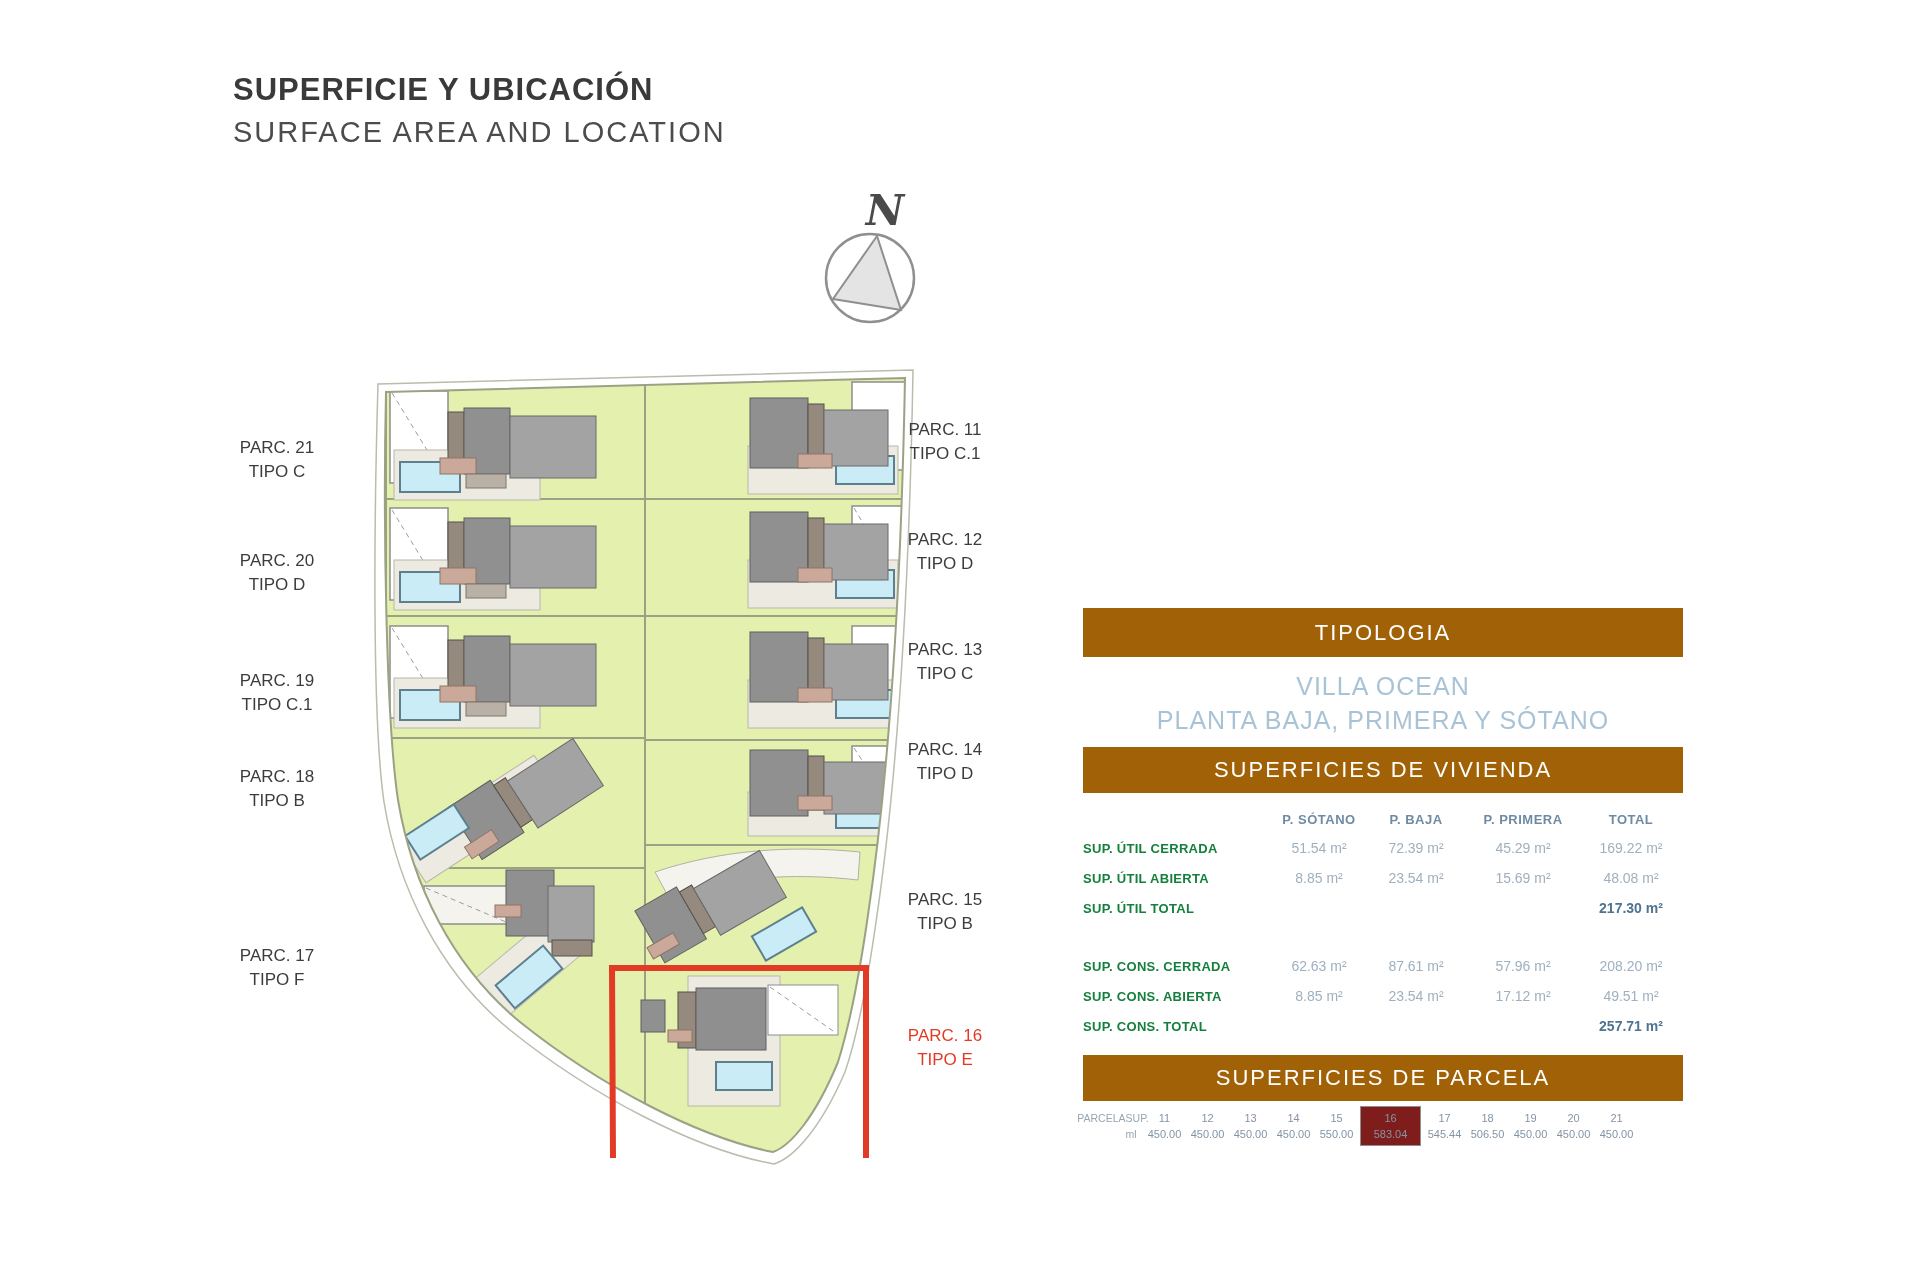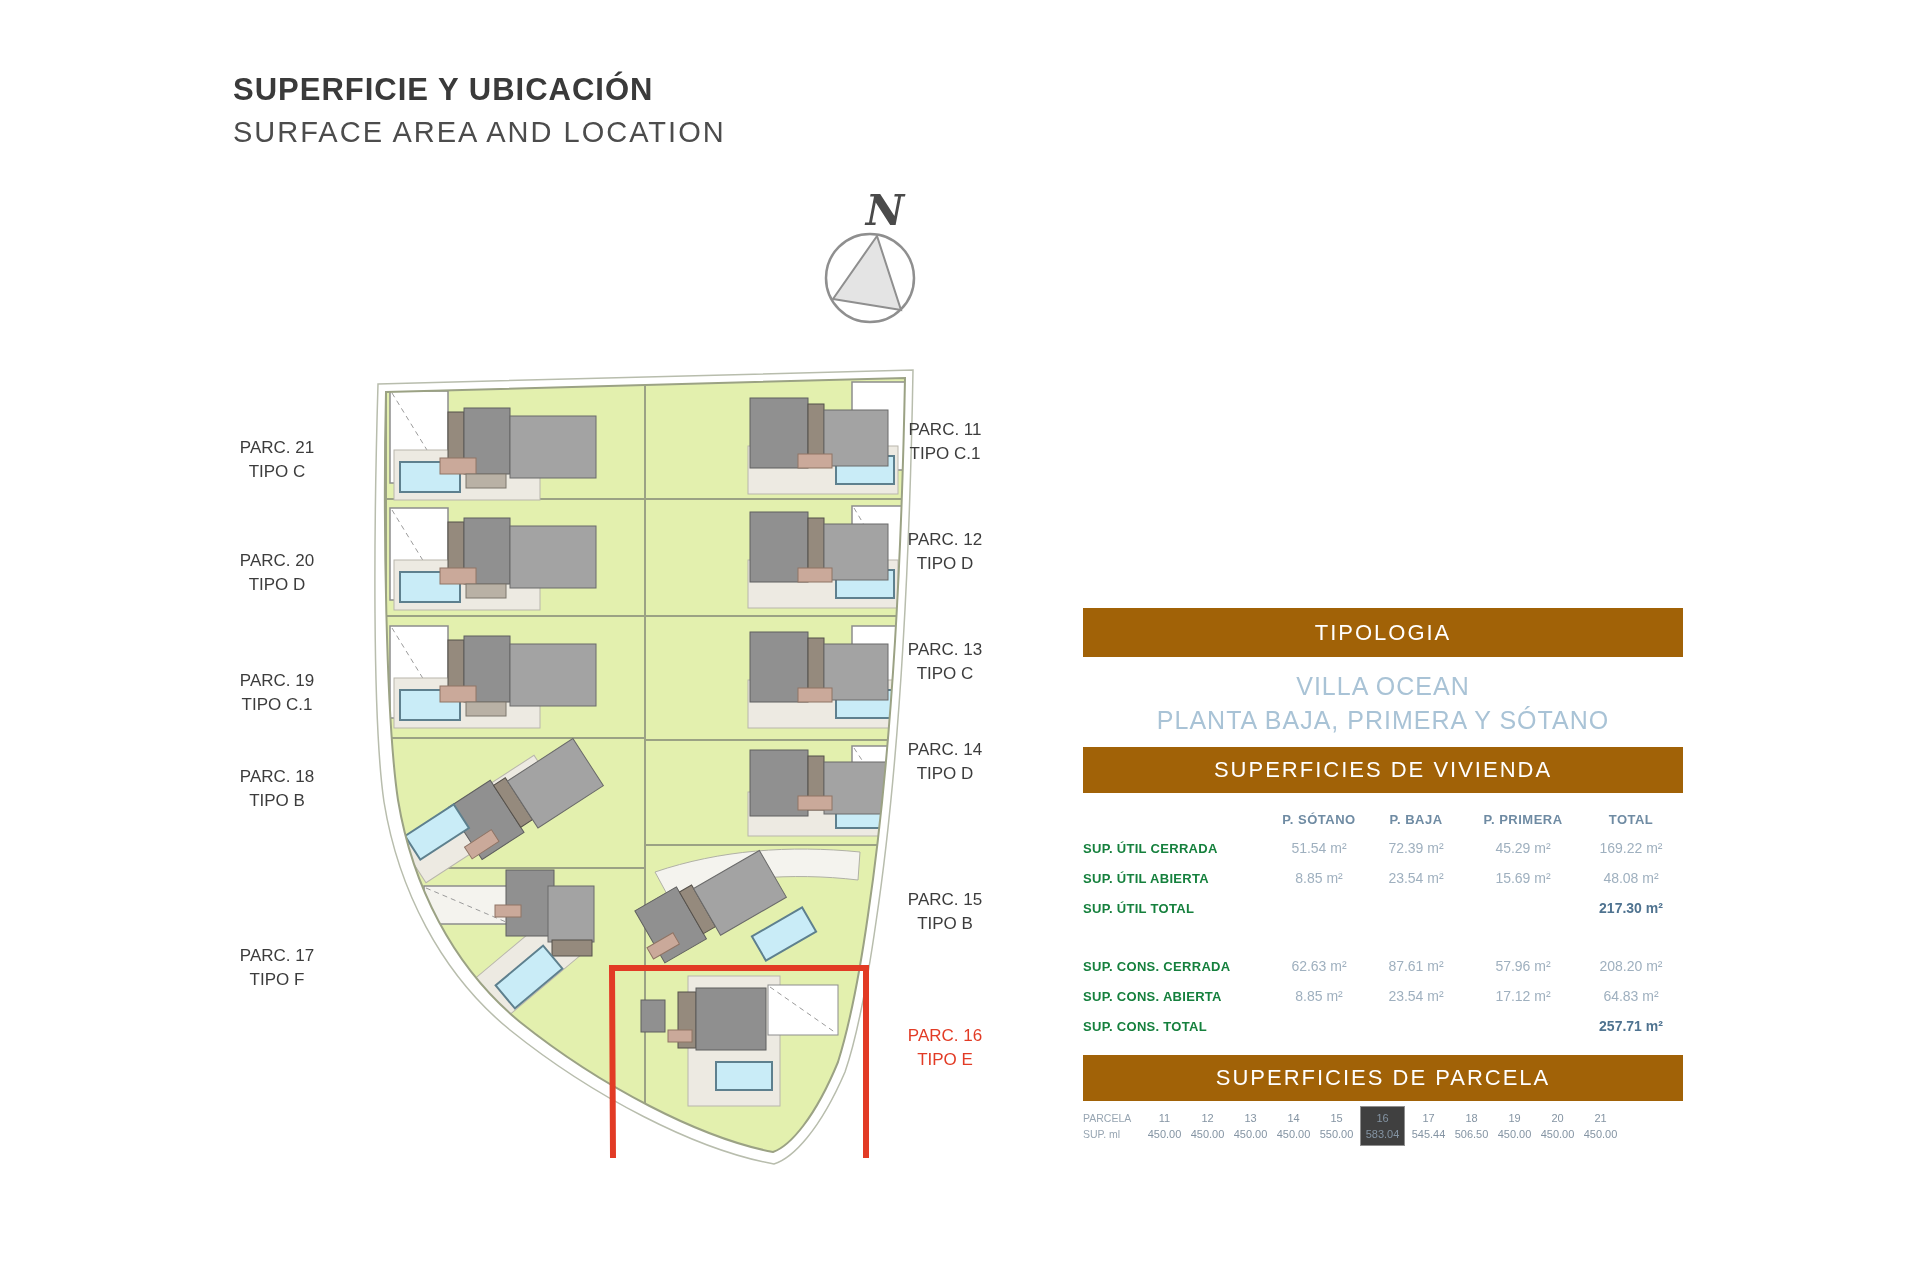--- a/index.html
+++ b/index.html
@@ -33,25 +33,25 @@
 
   .dw-row{display:grid;grid-template-columns:190px 92px 102px 112px 104px;align-items:center;height:30px;}
   .dw-head{margin-top:12px;height:28px;}
   .dw-col-h{font-size:13px;font-weight:700;color:#6f8ba3;text-align:center;letter-spacing:.5px;}
   .dw-label{font-size:13px;font-weight:700;color:#15803d;letter-spacing:.3px;}
   .dw-val{font-size:14px;color:#9fb0bf;text-align:center;}
   .dw-val.total{font-weight:700;color:#4f7390;}
   .dw-spacer{height:28px;}
 
   .pc-table{display:flex;margin-top:9px;align-items:stretch;}
-  .pc-labels{width:60px;display:flex;flex-direction:column;justify-content:center;}
+  .pc-labels{width:60px;display:flex;flex-direction:row;justify-content:center;}
   .pc-labels span{font-size:10.5px;color:#97a5b2;line-height:16px;}
   .pc-col{width:43px;display:flex;flex-direction:column;justify-content:center;text-align:center;}
   .pc-col span{font-size:11px;color:#8494a3;line-height:16px;}
-  .pc-col.boxed{border:1px solid #8f8f8f;padding:3px 0;margin:-4px 2px;background:#404040;}
+  .pc-col.boxed{border:1px solid #8f8f8f;padding:3px 8px;margin:-4px 2px;background:#7f1d1d;}
 </style>
 </head>
 <body>
 
 <div class="page">
 
   <div class="title-block">
     <div class="title-es">SUPERFICIE Y UBICACIÓN</div>
     <div class="title-en">SURFACE AREA AND LOCATION</div>
   </div>
@@ -325,21 +325,21 @@
       <div class="dw-val">62.63 m²</div>
       <div class="dw-val">87.61 m²</div>
       <div class="dw-val">57.96 m²</div>
       <div class="dw-val">208.20 m²</div>
     </div>
     <div class="dw-row">
       <div class="dw-label">SUP. CONS. ABIERTA</div>
       <div class="dw-val">8.85 m²</div>
       <div class="dw-val">23.54 m²</div>
       <div class="dw-val">17.12 m²</div>
-      <div class="dw-val">64.83 m²</div>
+      <div class="dw-val">49.51 m²</div>
     </div>
     <div class="dw-row">
       <div class="dw-label">SUP. CONS. TOTAL</div>
       <div class="dw-val"></div>
       <div class="dw-val"></div>
       <div class="dw-val"></div>
       <div class="dw-val total">257.71 m²</div>
     </div>
 
     <div class="band small" style="margin-top:14px;">SUPERFICIES DE PARCELA</div>

